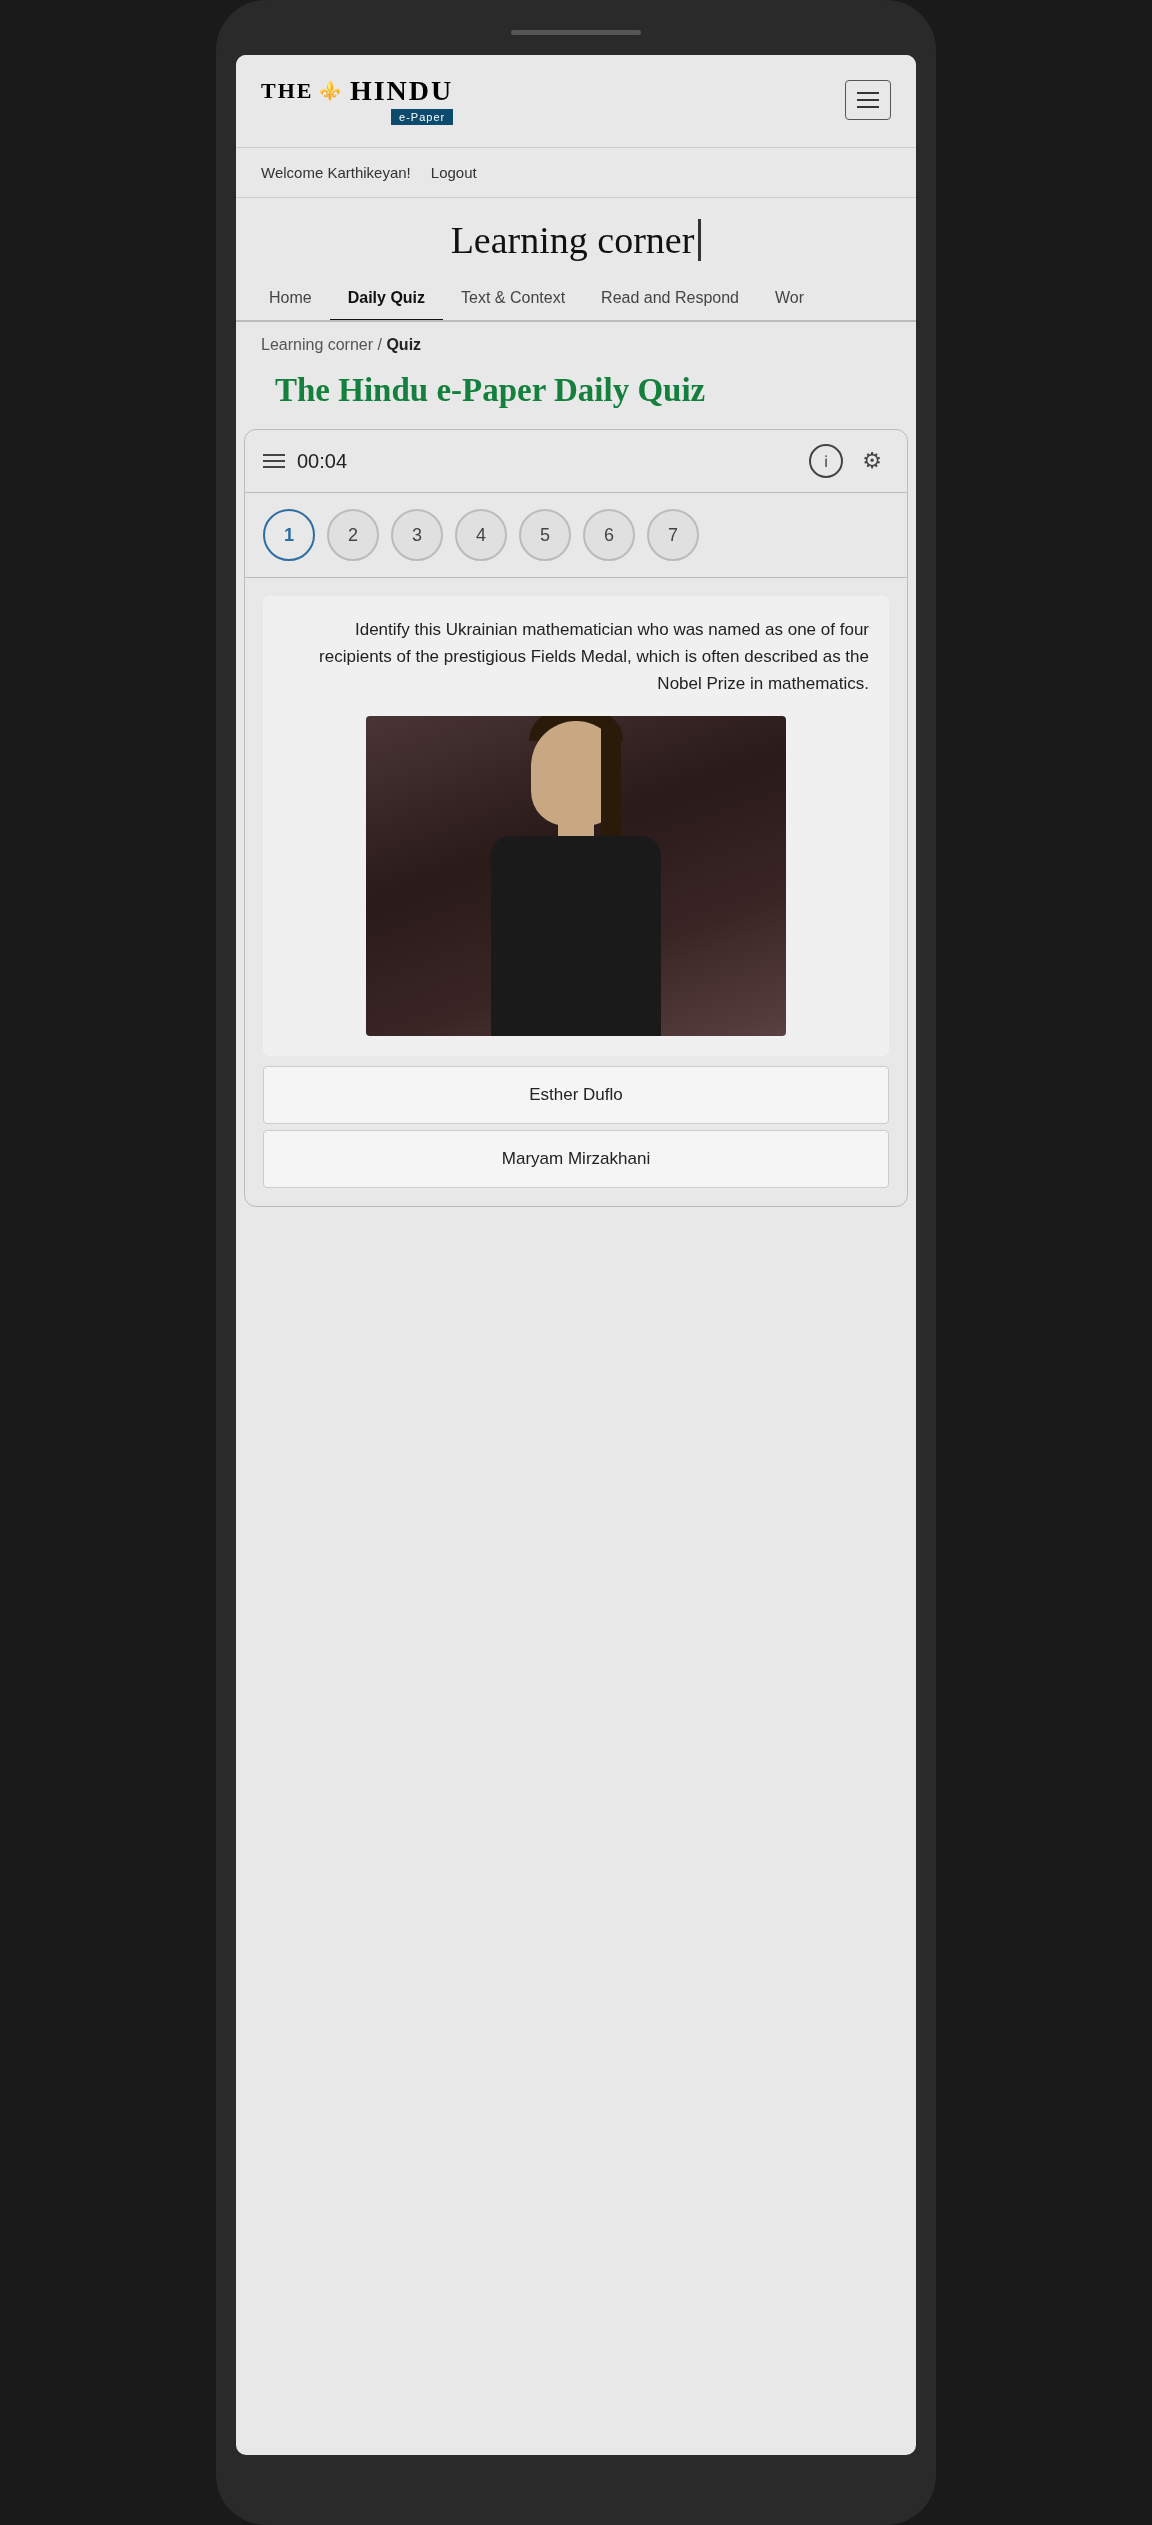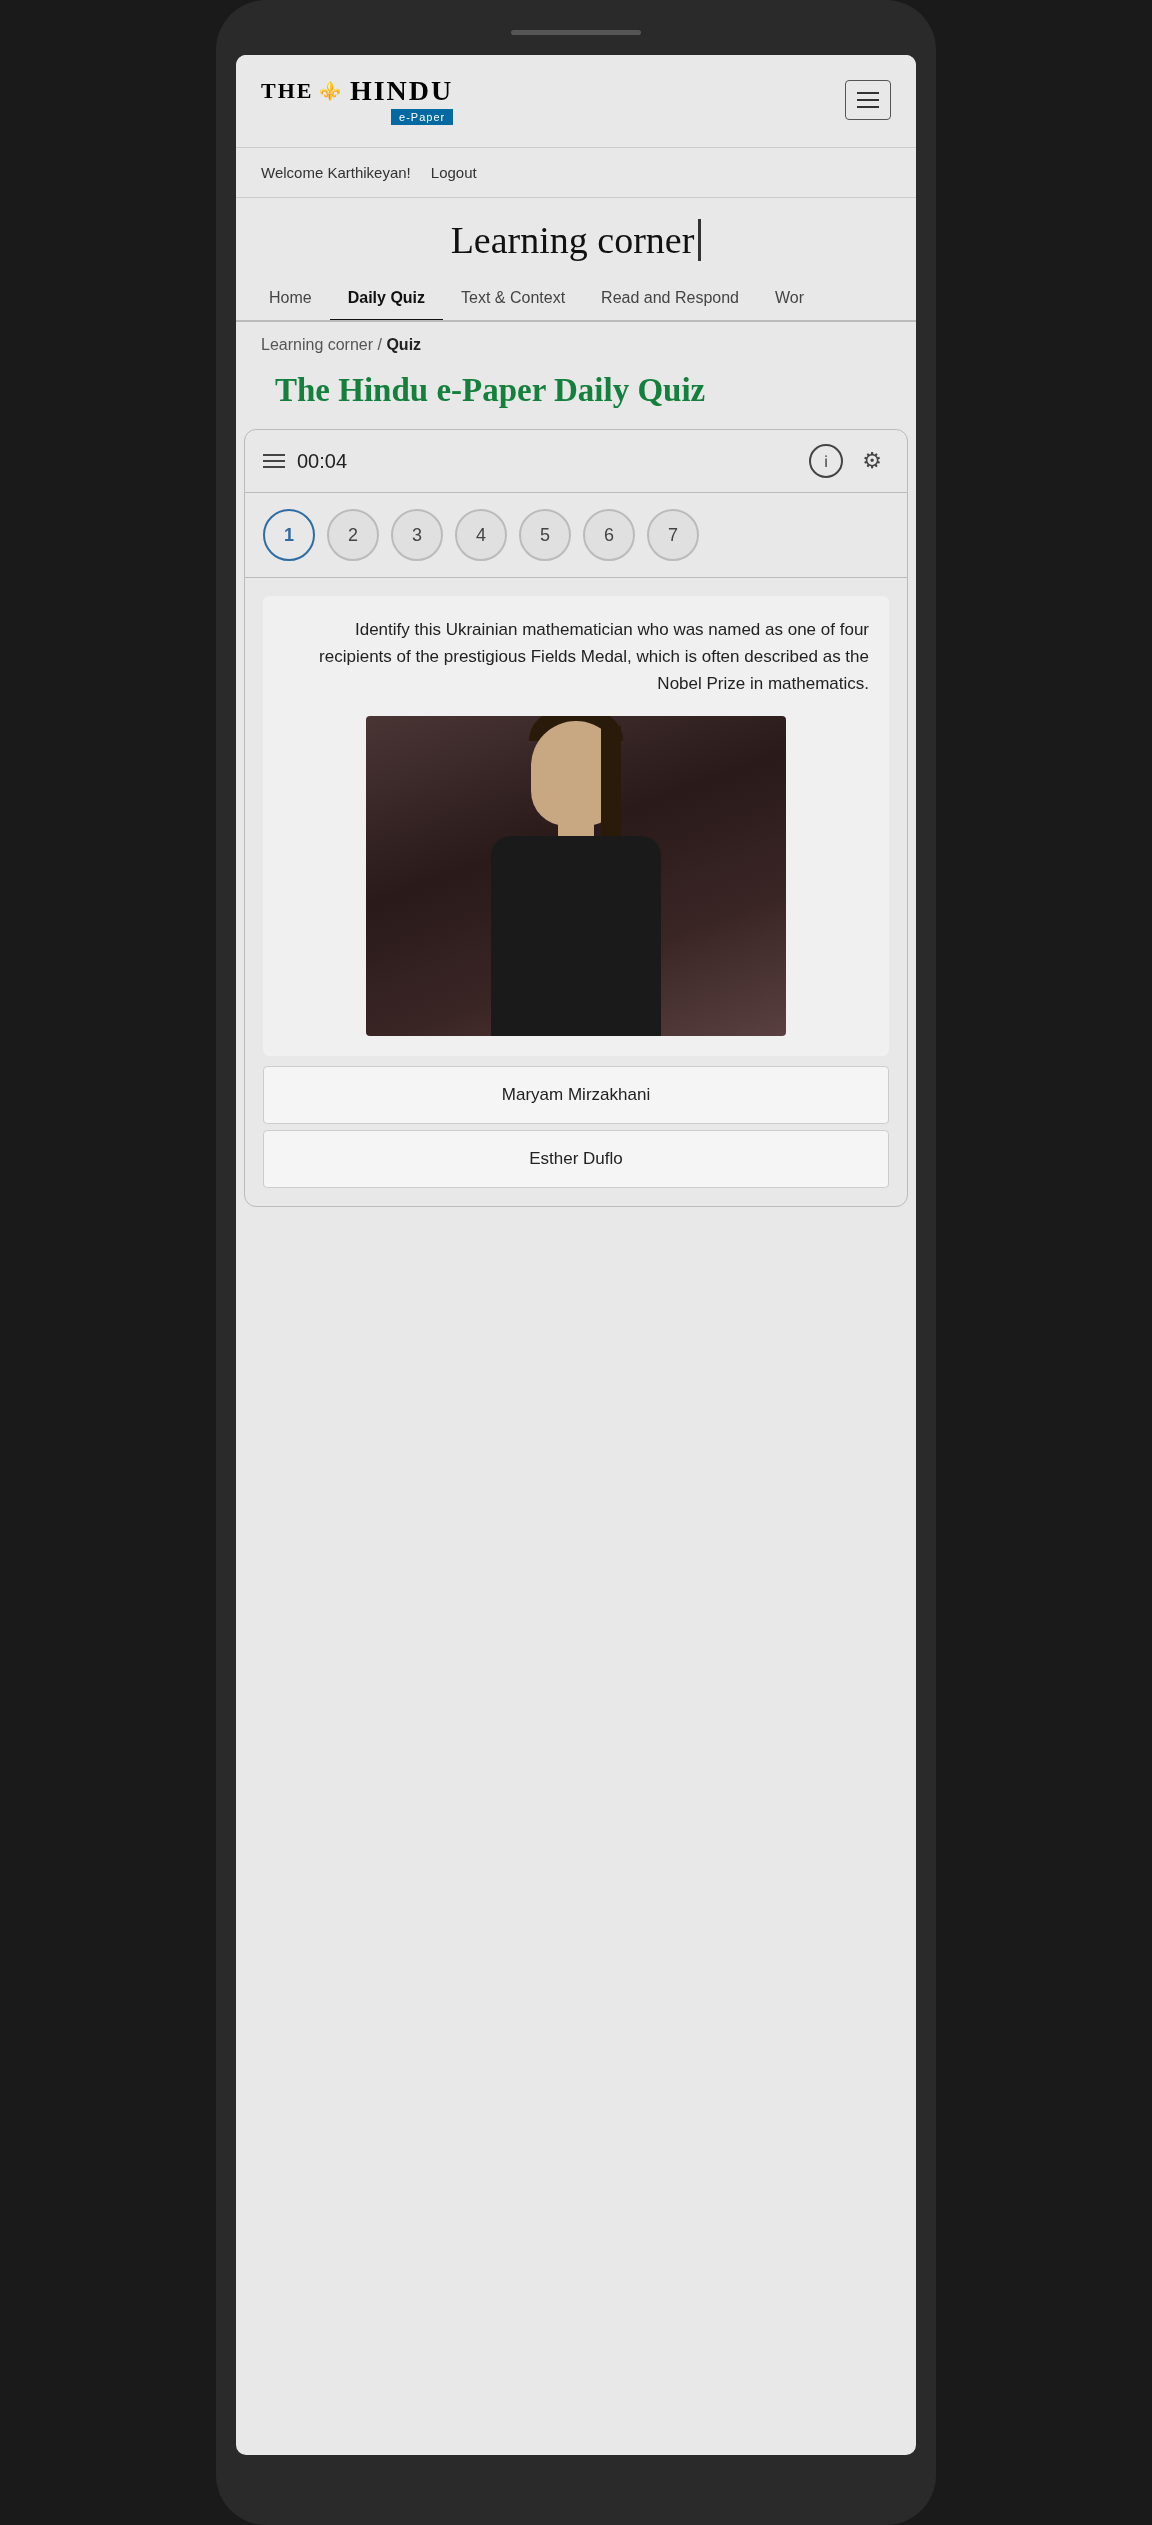--- a/index.html
+++ b/index.html
@@ -66,21 +66,21 @@
     }
 
     .logo-the { font-size: 22px; }
     .logo-hindu { font-size: 28px; }
 
     .logo-emblem {
       font-size: 18px;
     }
 
     .epaper-badge {
-      background: #0369a1;
+      background: #0c4a6e;
       color: #fff;
       font-size: 11px;
       font-family: Arial, sans-serif;
       padding: 2px 8px;
       letter-spacing: 1px;
       margin-top: 2px;
       align-self: flex-end;
     }
 
     .hamburger-btn {
@@ -508,20 +508,20 @@
             <div class="figure-hair"></div>
             <div class="figure-head"></div>
             <div class="figure-neck"></div>
             <div class="figure-hair-long"></div>
             <div class="figure-body"></div>
           </div>
         </div>
       </div>
 
       <div class="answer-options">
+        <div class="answer-option">Esther Duflo</div>
         <div class="answer-option">Maryam Mirzakhani</div>
-        <div class="answer-option">Esther Duflo</div>
       </div>
 
     </div>
 
   </div>
 </div>
 
 </body></html>

